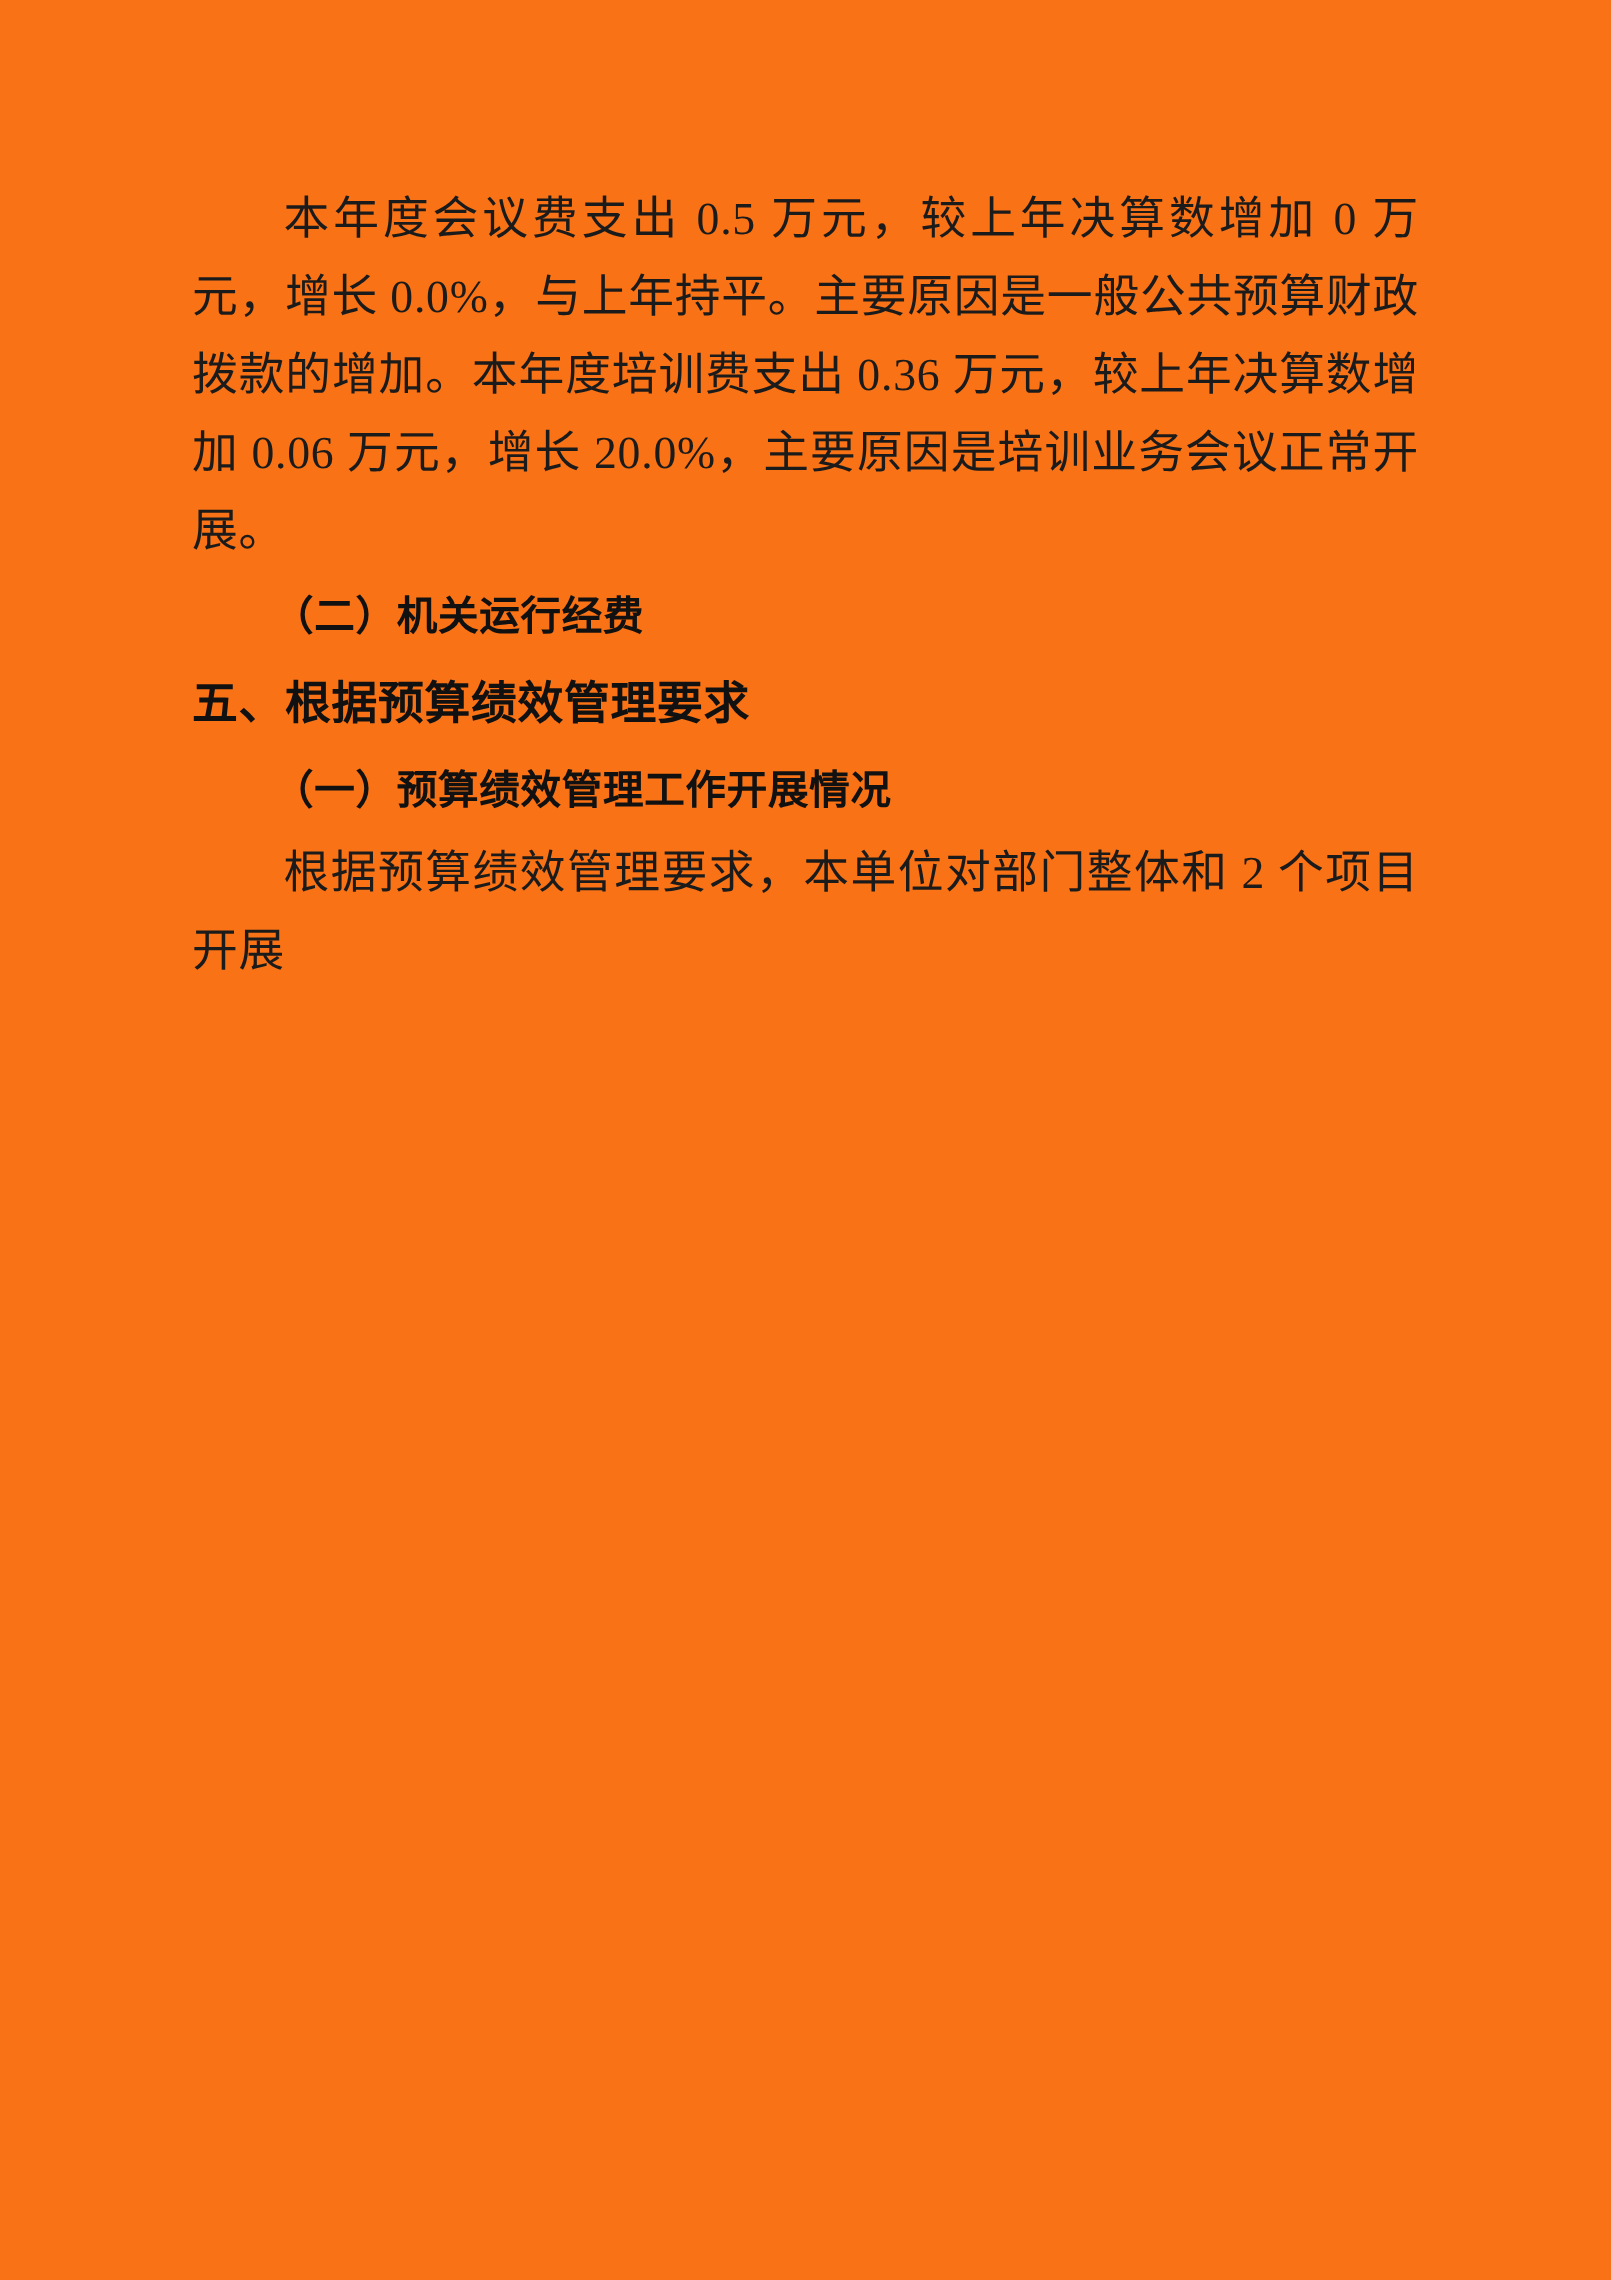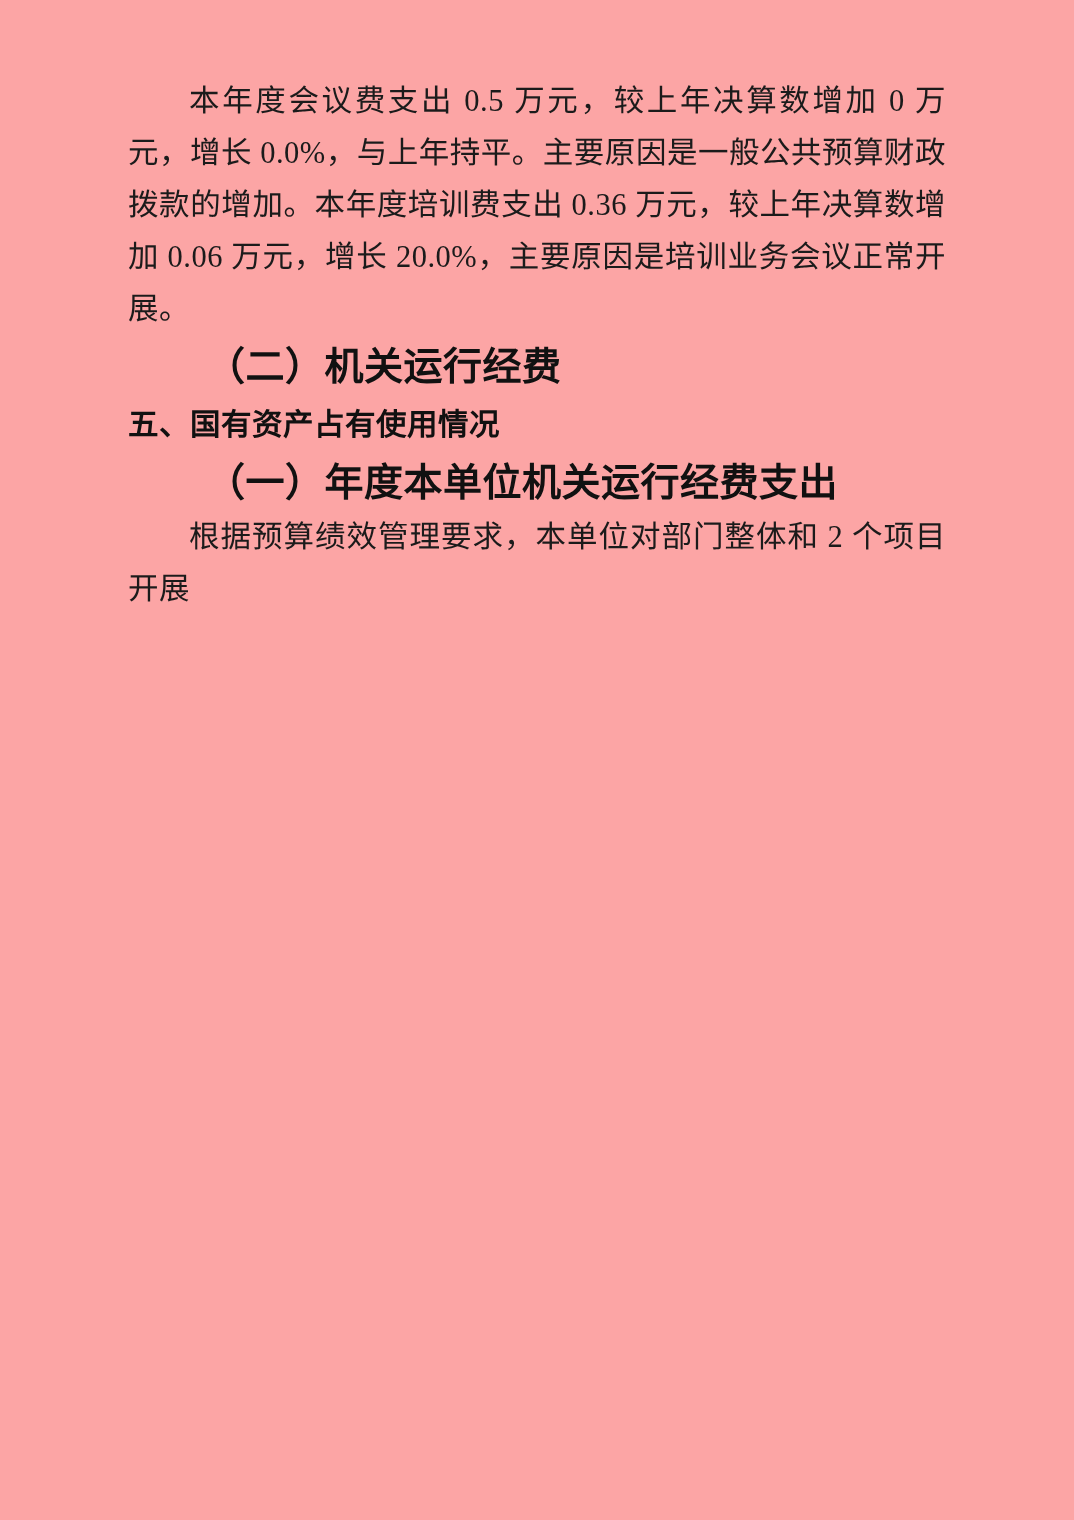--- a/index.html
+++ b/index.html
@@ -4,43 +4,43 @@
 <style>
   html, body {
     margin: 0;
     padding: 0;
     background: #ffffff;
   }
   .page {
     position: relative;
     width: 1074px;
     height: 1520px;
-    background: #fca5a5;
+    background: #f97316;
     box-sizing: border-box;
-    padding: 75px 128px 60px 128px;
+    padding: 120px 128px 60px 128px;
     font-family: "Liberation Serif", "DejaVu Serif", serif;
     color: #1a1a1a;
   }
   .doc-body {
     width: 100%;
   }
   p.para {
     margin: 0 0 2px 0;
     font-size: 30.5px;
     line-height: 52px;
     text-align: justify;
     text-justify: inter-ideograph;
     text-indent: 2em;
     letter-spacing: 0.5px;
     font-weight: 400;
     color: #1b1b1b;
   }
   h3.heading-sub {
     margin: 6px 0 2px 0;
-    font-size: 39px;
+    font-size: 27px;
     line-height: 52px;
     text-indent: 2em;
     font-weight: 700;
     letter-spacing: 0.5px;
     color: #111111;
     font-family: "DejaVu Sans", "Liberation Sans", sans-serif;
   }
   h2.heading-main {
     margin: 6px 0 2px 0;
     font-size: 30.5px;
@@ -52,17 +52,17 @@
     font-family: "DejaVu Sans", "Liberation Sans", sans-serif;
   }
 </style>
 </head>
 <body>
 
 <div class="page">
   <div class="doc-body" id="doc-body">
       <p class="para">本年度会议费支出 0.5 万元，较上年决算数增加 0 万元，增长 0.0%，与上年持平。主要原因是一般公共预算财政拨款的增加。本年度培训费支出 0.36 万元，较上年决算数增加 0.06 万元，增长 20.0%，主要原因是培训业务会议正常开展。</p>
       <h3 class="heading-sub">（二）机关运行经费</h3>
-      <h2 class="heading-main">五、国有资产占有使用情况</h2>
-      <h3 class="heading-sub">（一）年度本单位机关运行经费支出</h3>
+      <h2 class="heading-main">五、根据预算绩效管理要求</h2>
+      <h3 class="heading-sub">（一）预算绩效管理工作开展情况</h3>
       <p class="para">根据预算绩效管理要求，本单位对部门整体和 2 个项目开展</p>
     </div>
 </div>
 
 </body></html>

